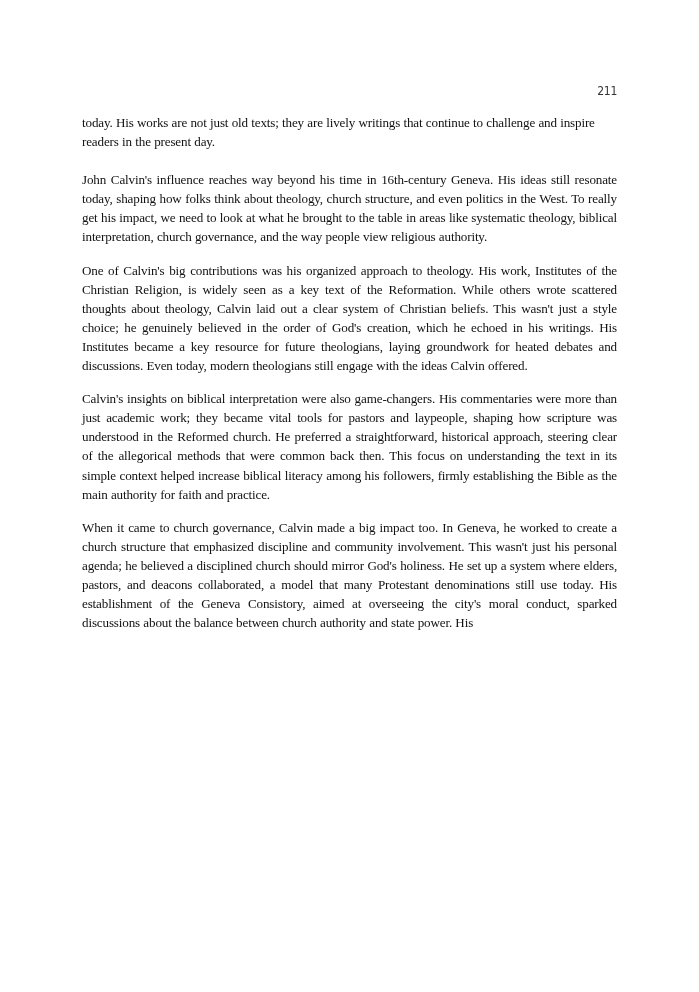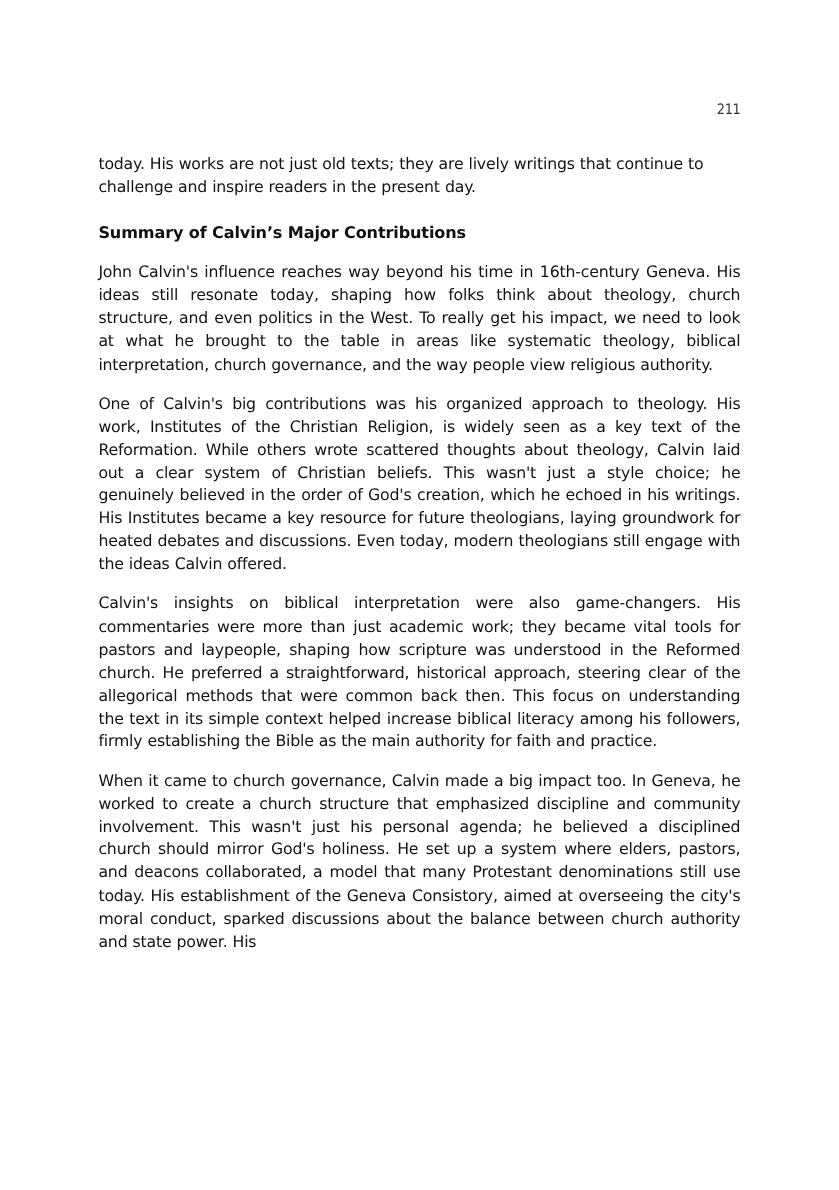--- a/index.html
+++ b/index.html
@@ -20,22 +20,23 @@
       top: 84px;
       right: 82px;
       font-size: 12px;
       color: #333333;
       font-family: "DejaVu Sans Condensed", "DejaVu Sans", sans-serif;
       letter-spacing: -0.3px;
     }
     .content {
       position: absolute;
       left: 82px;
-      top: 128px;
+      top: 113px;
       width: 535px;
+      font-family: Liberation Serif, serif;
     }
     p {
       margin: 0 0 14px 0;
       font-size: 13.1px;
       line-height: 19.1px;
       text-align: justify;
       letter-spacing: -0.15px;
       word-spacing: 0.2px;
     }
     p.cont {
@@ -51,19 +52,18 @@
     }
   </style>
 </head>
 <body>
 
 <div class="page-number">211</div>
 
 <div class="content">
   <p class="cont">today. His works are not just old texts; they are lively writings that continue to challenge and inspire readers in the present day.</p>
 
-  <h2>Summary of Calvin’s Major Contributions</h2>
 
   <p>John Calvin's influence reaches way beyond his time in 16th-century Geneva. His ideas still resonate today, shaping how folks think about theology, church structure, and even politics in the West. To really get his impact, we need to look at what he brought to the table in areas like systematic theology, biblical interpretation, church governance, and the way people view religious authority.</p>
   <p>One of Calvin's big contributions was his organized approach to theology. His work, Institutes of the Christian Religion, is widely seen as a key text of the Reformation. While others wrote scattered thoughts about theology, Calvin laid out a clear system of Christian beliefs. This wasn't just a style choice; he genuinely believed in the order of God's creation, which he echoed in his writings. His Institutes became a key resource for future theologians, laying groundwork for heated debates and discussions. Even today, modern theologians still engage with the ideas Calvin offered.</p>
   <p>Calvin's insights on biblical interpretation were also game-changers. His commentaries were more than just academic work; they became vital tools for pastors and laypeople, shaping how scripture was understood in the Reformed church. He preferred a straightforward, historical approach, steering clear of the allegorical methods that were common back then. This focus on understanding the text in its simple context helped increase biblical literacy among his followers, firmly establishing the Bible as the main authority for faith and practice.</p>
   <p>When it came to church governance, Calvin made a big impact too. In Geneva, he worked to create a church structure that emphasized discipline and community involvement. This wasn't just his personal agenda; he believed a disciplined church should mirror God's holiness. He set up a system where elders, pastors, and deacons collaborated, a model that many Protestant denominations still use today. His establishment of the Geneva Consistory, aimed at overseeing the city's moral conduct, sparked discussions about the balance between church authority and state power. His</p>
 </div>
 
 </body></html>

